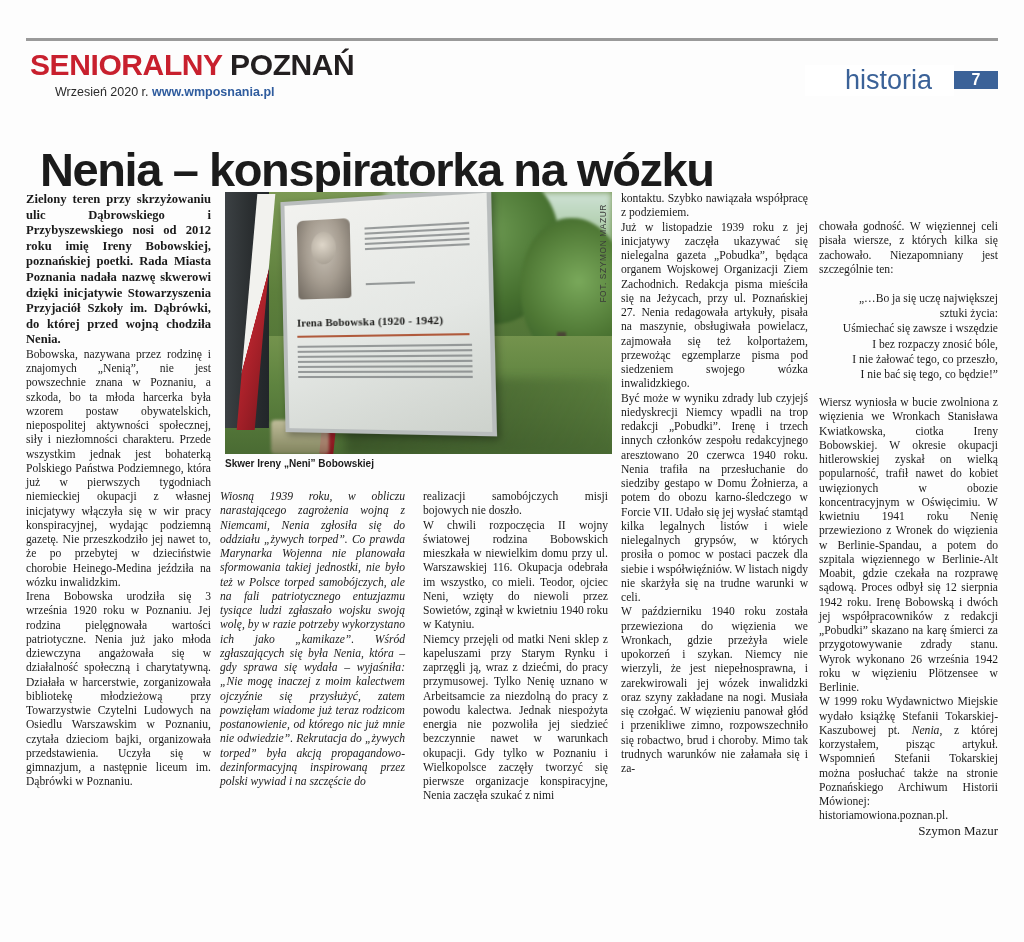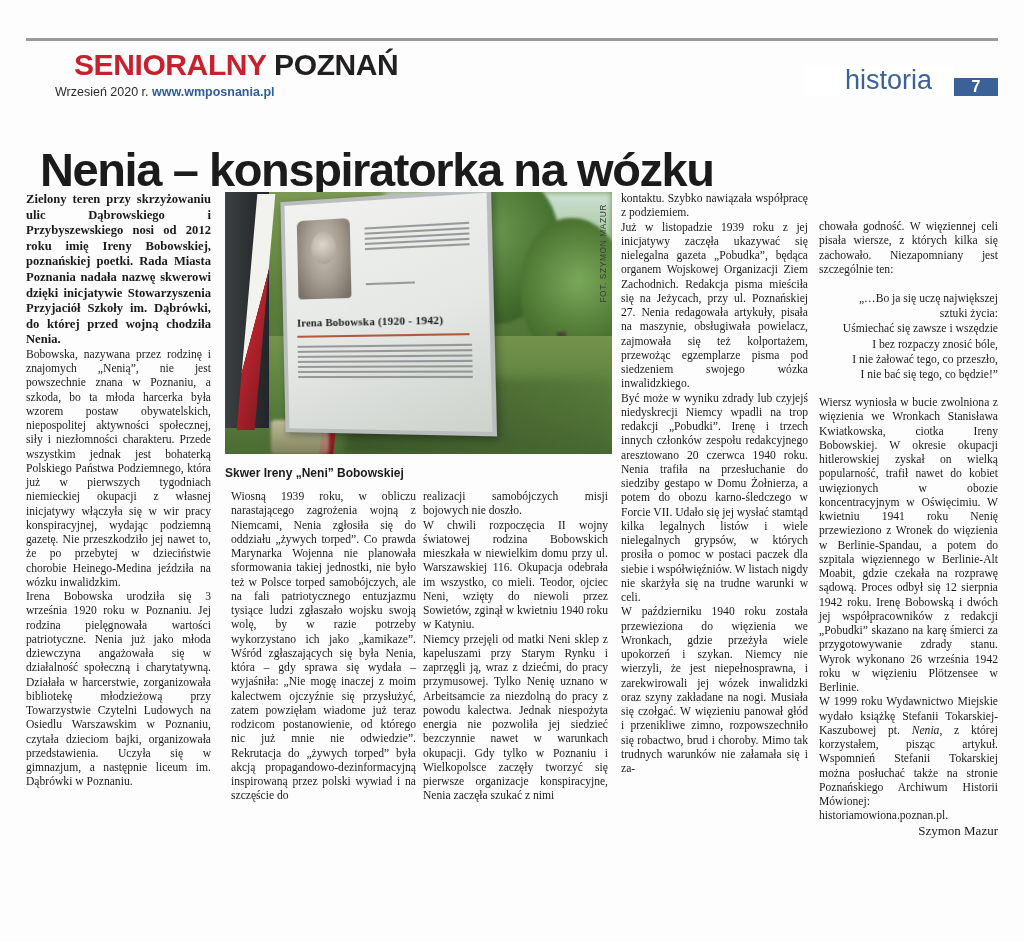--- a/index.html
+++ b/index.html
@@ -39,21 +39,20 @@
   }
   .brand {
     position: absolute;
     left: 4px;
     top: 10px;
     font-family: "Liberation Sans", sans-serif;
     font-weight: bold;
     font-size: 30px;
     letter-spacing: -0.4px;
     white-space: nowrap;
-    margin-left: 44px;
   }
   .brand .b1 { color: #c8202e; }
   .brand .b2 { color: #231f20; }
   .brand-sub {
     position: absolute;
     left: 5px;
     top: 47px;
     font-family: "Liberation Sans", sans-serif;
     font-size: 12.5px;
     color: #2b2b2b;
@@ -61,24 +60,24 @@
     margin-left: 24px;
   }
   .brand-sub .url {
     color: #2f5c9e;
     font-weight: bold;
   }
 
   .section-block {
     position: absolute;
     right: 0;
-    top: 2px;
+    top: 14px;
     height: 56px;
     display: flex;
-    align-items: flex-end;
+    align-items: center;
   }
   .section-name {
     display: flex;
     align-items: center;
     justify-content: flex-end;
     padding: 0 22px 0 40px;
     font-family: "Liberation Sans", sans-serif;
     font-size: 27px;
     color: #3b6298;
     background: #ffffff;
@@ -126,21 +125,21 @@
     font-size: 11.6px;
     line-height: 14.25px;
     text-align: justify;
     hyphens: auto;
     -webkit-hyphens: auto;
   }
   .col p { margin: 0; text-indent: 0; }
   .col p + p { margin-top: 0px; }
 
   #col1 { left: 0;    width: 185px; }
-  #col2 { left: 205px; width: 185px; }
+  #col2 { left: 194px; width: 185px; font-style: italic; }
   #col3 { left: 397px; width: 185px; }
   #col4 { left: 595px; width: 187px; }
   #col5 { left: 793px; width: 179px; margin-top: 28px; }
 
   .lead {
     font-weight: bold;
     font-size: 12.6px;
     line-height: 15.6px;
   }
 
@@ -294,23 +293,23 @@
     font-size: 8.4px;
     letter-spacing: 0.6px;
     color: #3a3a3a;
     writing-mode: vertical-rl;
     transform: rotate(180deg);
     white-space: nowrap;
   }
   .photo-caption {
     position: absolute;
     left: 0;
-    top: 274px;
-    font-family: "Liberation Sans", sans-serif;
-    font-size: 12px;
+    top: 266px;
+    font-family: "Liberation Sans", sans-serif;
+    font-size: 10px;
     font-weight: bold;
     color: #1b1b1b;
     white-space: nowrap;
   }
 
   
   .poem {
     text-align: right;
     font-size: 11.6px;
     line-height: 15.2px;

